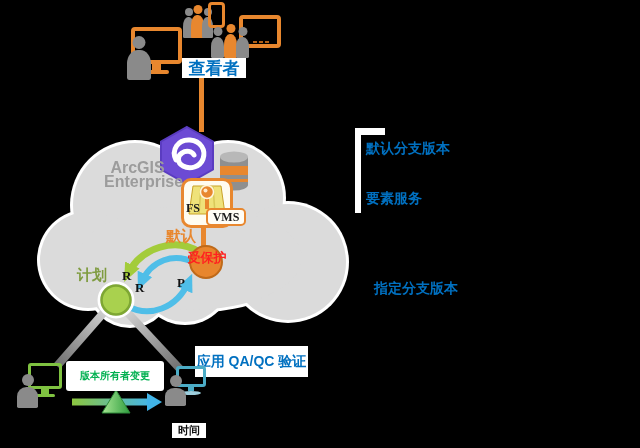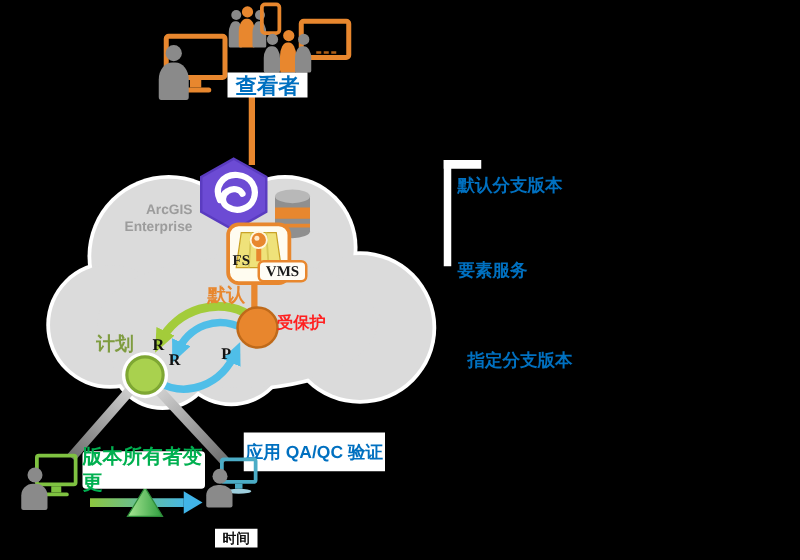--- a/index.html
+++ b/index.html
@@ -19,21 +19,21 @@
   .monitor.cyan{border:3px solid #4BACC6;border-radius:3px;}
   .stand{position:absolute;background:#E8872E;}
   .stand.green{background:#7FC241;}
   .stand.cyan{background:#4BACC6;}
   .dot{position:absolute;width:4px;height:2px;background:#b05f16;}
   
   .labelbox{position:absolute;background:#fff;display:flex;align-items:center;justify-content:center;box-sizing:border-box;}
   .t-blue{color:#0070C0;font-weight:bold;}
   .t-green{color:#00B050;font-weight:bold;}
   .t-orange{color:#E8872E;font-weight:bold;text-align:center;}
-  .t-red{color:#FF2020;font-weight:bold;margin-left:34px;}
+  .t-red{color:#FF2020;font-weight:bold;}
   .t-olive{color:#7F9C40;font-weight:bold;}
   .t-black{color:#111;font-weight:bold;}
   .t-gray{color:#9C9C9C;font-weight:bold;}
   .serif{font-family:"Liberation Serif", serif;font-weight:bold;color:#1a1a1a;}
   .rightline{position:absolute;left:366px;font-size:14px;font-weight:bold;color:#0070C0;white-space:nowrap;}
   
   .fsicon{position:absolute;left:181px;top:178px;width:52px;height:50px;background:#FFFCF0;
           border:3px solid #E8872E;border-radius:10px;box-sizing:border-box;}
   .vmsbox{position:absolute;left:206px;top:208px;width:40px;height:18px;background:#FFFDF6;
           border:2px solid #E8872E;border-radius:5px;box-sizing:border-box;
@@ -168,21 +168,21 @@
   </div>
   <div class="person" style="left:236px;top:27px;width:13px;height:31px">
     <div class="p-head" style="width:9px;height:9px"></div>
       <div class="p-body" style="top:10px"></div>
   </div>
 
   <div class="labelbox" style="left:182px;top:58px;width:64px;height:20px">
     <span class="t-blue" style="font-size:17px">查看者</span>
   </div>
 
-  <div class="abs t-gray" style="left:87px;top:161px;width:67px;text-align:right;font-size:11px;line-height:14px">
+  <div class="abs t-gray" style="left:104px;top:161px;width:67px;text-align:center;font-size:16px;line-height:14px">
     <div>ArcGIS</div>
     <div>Enterprise</div>
   </div>
 
   <div class="fsicon">
     <svg width="46" height="44" viewBox="0 0 46 44">
       <polygon points="9,5 37,5 41,33 5,33" fill="#EFE27A" stroke="#C9A227" stroke-width="1"></polygon>
       <polyline points="17,5 15,33" fill="none" stroke="#D8C85A" stroke-width="1.5"></polyline>
       <polyline points="29,5 31,33" fill="none" stroke="#D8C85A" stroke-width="1.5"></polyline>
       <rect x="21" y="14" width="4" height="14" fill="#E8872E"></rect>
@@ -199,25 +199,25 @@
   <div class="abs t-red" style="left:180px;top:249px;width:54px;text-align:center;font-size:13px">受保护</div>
   <div class="abs t-olive" style="left:77px;top:266px;font-size:15px">计划</div>
   <div class="abs serif" style="left:122px;top:268px;font-size:13px;color:#111">R</div>
   <div class="abs serif" style="left:135px;top:280px;font-size:13px;color:#111">R</div>
   <div class="abs serif" style="left:177px;top:275px;font-size:13px;color:#111">P</div>
 
   <div class="abs" style="left:355px;top:128px;width:6px;height:85px;background:#fff"></div>
   <div class="abs" style="left:355px;top:128px;width:30px;height:7px;background:#fff"></div>
 
   <div class="rightline" style="top:140px">默认分支版本</div>
-  <div class="rightline" style="top:208px">要素服务</div>
+  <div class="rightline" style="top:190px">要素服务</div>
   <div class="rightline" style="left:374px;top:280px">指定分支版本</div>
 
   <div class="labelbox" style="left:66px;top:361px;width:98px;height:30px;border-radius:3px">
-    <span class="t-green" style="font-size:16px">版本所有者变更</span>
+    <span class="t-green" style="font-size:10px">版本所有者变更</span>
   </div>
   <div class="labelbox" style="left:195px;top:346px;width:113px;height:31px">
     <span class="t-blue" style="font-size:14px">应用 QA/QC 验证</span>
   </div>
 
   <div class="monitor green" style="left:28px;top:363px;width:34px;height:26px"></div>
   <div class="stand green" style="left:41px;top:389px;width:8px;height:5px"></div>
   <div class="stand green" style="left:35px;top:394px;width:20px;height:3px;border-radius:2px"></div>
   <div class="person" style="left:17px;top:374px;width:21px;height:34px">
     <div class="p-head" style="width:12px;height:12px"></div>

